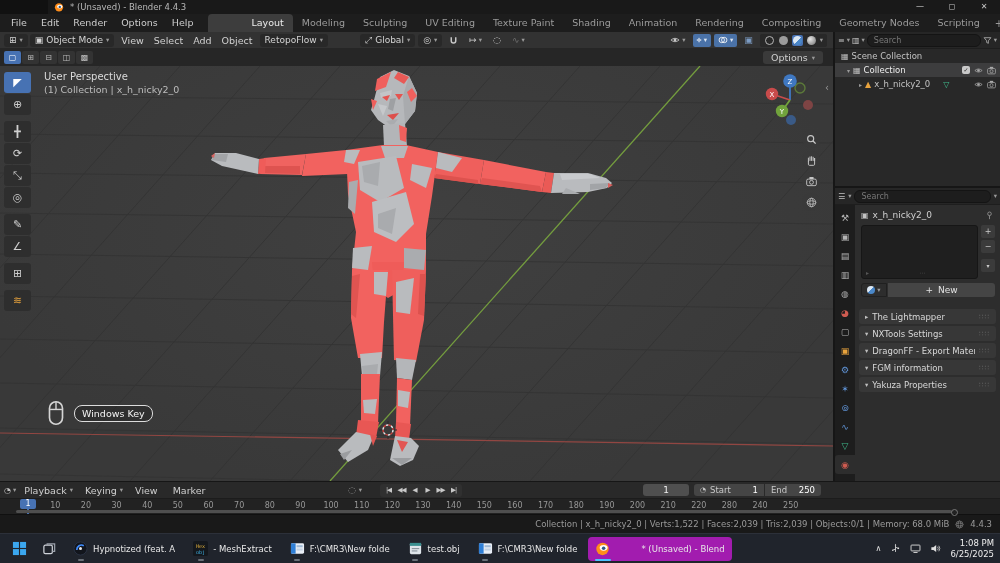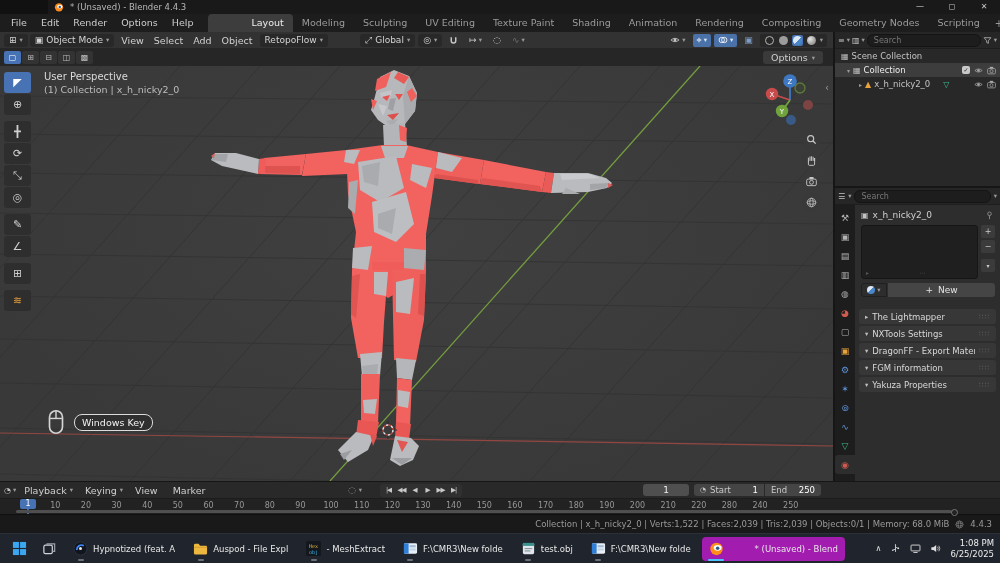--- a/index.html
+++ b/index.html
@@ -70,21 +70,21 @@
   .tool-btn.active{background:#4772b3;color:#fff;}
   .c-orange{color:#e8a33d !important;}
   .c-blue{color:#5f93d6 !important;}
   .c-red{color:#cf5b50 !important;}
   .c-green{color:#3fbc8d !important;}
   .nav-gizmo{position:absolute;right:15px;top:6px;width:56px;height:56px;}
   .nav-btns{position:absolute;right:13px;top:64px;display:flex;flex-direction:column;gap:3px;}
   .nav-btn{width:18px;height:18px;border-radius:50%;background:rgba(58,58,58,.85);
            display:flex;align-items:center;justify-content:center;color:#c9c9c9;}
   .sidebar-toggle{position:absolute;right:4px;top:16px;color:#999;font-size:10px;}
-  .screencast{position:absolute;left:46px;top:343px;display:flex;align-items:center;gap:8px;}
+  .screencast{position:absolute;left:46px;top:334px;display:flex;align-items:center;gap:8px;}
   .key-badge{border:1px solid #dcdcdc;border-radius:8px;padding:0 7px;height:15px;line-height:15px;
              font-size:9.5px;color:#f2f2f2;background:rgba(20,20,20,.25);}
 
   
   .side{width:167px;border-left:2px solid #161616;display:flex;flex-direction:column;box-sizing:border-box;}
   .outliner{height:156px;background:#282828;border-bottom:2px solid #161616;box-sizing:border-box;}
   .ol-header{height:17px;background:#262626;display:flex;align-items:center;gap:2px;padding:0 3px;border-bottom:1px solid #1e1e1e;box-sizing:border-box;}
   .mini-ico{font-size:8px;color:#c2c2c2;}
   .search{flex:1;height:11px;background:#1d1d1d;border:1px solid #141414;border-radius:6px;
           color:#bbb;font-size:8px;padding:0 6px;font-family:"DejaVu Sans",sans-serif;min-width:0;}
@@ -931,29 +931,20 @@
         <div class="tb-app">
           <span class="tb-ico-wrap">
             <svg class="ic" width="15" height="15">
               <use href="#sym-media"></use>
             </svg>
             <i class="run-dash"></i>
           </span>
           <span class="tb-label">Hypnotized (feat. A</span>
         </div>
 
-        <div class="tb-app">
-          <span class="tb-ico-wrap">
-            <svg class="ic" width="15" height="15">
-              <use href="#sym-folder"></use>
-            </svg>
-            <i class="run-dash"></i>
-          </span>
-          <span class="tb-label">Auspod - File Expl</span>
-        </div>
 
 
         <div class="tb-app">
           <span class="tb-ico-wrap">
             <svg class="ic" width="15" height="15">
               <use href="#sym-hexobj"></use>
             </svg>
             <i class="run-dash"></i>
           </span>
           <span class="tb-label">- MeshExtract</span>

